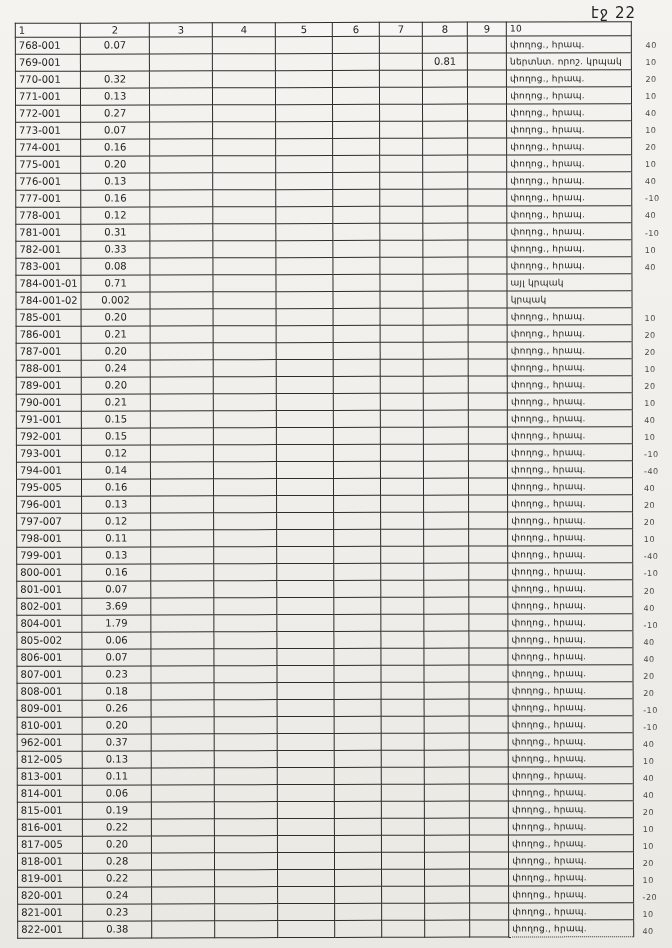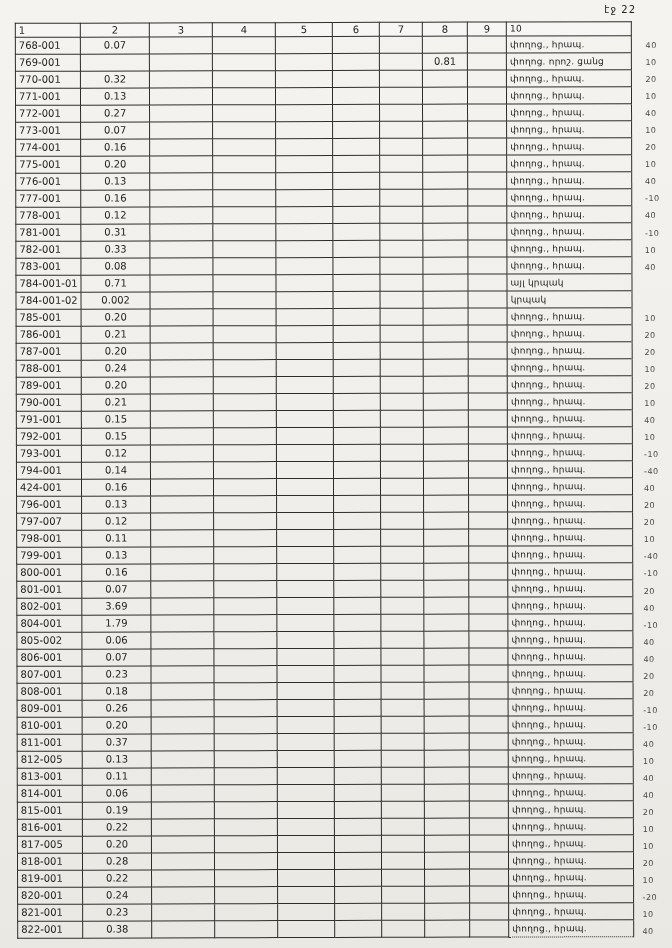--- a/index.html
+++ b/index.html
@@ -6,21 +6,21 @@
   .page{
     position:relative;
     width:672px;height:948px;
     background:linear-gradient(180deg,#f4f3f0 0%,#efeeea 55%,#eae8e3 100%);
     font-family:"DejaVu Sans",sans-serif;
     color:#1c1c1c;
     overflow:hidden;
   }
   .page-number{
     position:absolute;top:4px;right:36px;
-    font-size:10px;letter-spacing:1px;color:#222;
+    font-size:15px;letter-spacing:1px;color:#222;
   }
   table.scan{
     position:absolute;left:16px;top:22px;
     border-collapse:collapse;
     transform:rotate(-0.15deg);
     background:transparent;
   }
   th,td{
     border:1px solid #2e2d2b;
     font-size:10px;line-height:1;
@@ -87,21 +87,21 @@
         <tr>
           <td class="c1">769-001</td>
           <td class="c2"></td>
           <td class="c3"></td>
           <td class="c4"></td>
           <td class="c5"></td>
           <td class="c6"></td>
           <td class="c7"></td>
           <td class="c8">0.81</td>
           <td class="c9"></td>
-          <td class="c10">փողոց. որոշ. ցանց</td>
+          <td class="c10">ներտնտ. որոշ. կրպակ</td>
         </tr>
         <tr>
           <td class="c1">770-001</td>
           <td class="c2">0.32</td>
           <td class="c3"></td>
           <td class="c4"></td>
           <td class="c5"></td>
           <td class="c6"></td>
           <td class="c7"></td>
           <td class="c8"></td>
@@ -378,21 +378,21 @@
           <td class="c3"></td>
           <td class="c4"></td>
           <td class="c5"></td>
           <td class="c6"></td>
           <td class="c7"></td>
           <td class="c8"></td>
           <td class="c9"></td>
           <td class="c10">փողոց., հրապ.</td>
         </tr>
         <tr>
-          <td class="c1">424-001</td>
+          <td class="c1">795-005</td>
           <td class="c2">0.16</td>
           <td class="c3"></td>
           <td class="c4"></td>
           <td class="c5"></td>
           <td class="c6"></td>
           <td class="c7"></td>
           <td class="c8"></td>
           <td class="c9"></td>
           <td class="c10">փողոց., հրապ.</td>
         </tr>
@@ -558,21 +558,21 @@
           <td class="c3"></td>
           <td class="c4"></td>
           <td class="c5"></td>
           <td class="c6"></td>
           <td class="c7"></td>
           <td class="c8"></td>
           <td class="c9"></td>
           <td class="c10">փողոց., հրապ.</td>
         </tr>
         <tr>
-          <td class="c1">811-001</td>
+          <td class="c1">962-001</td>
           <td class="c2">0.37</td>
           <td class="c3"></td>
           <td class="c4"></td>
           <td class="c5"></td>
           <td class="c6"></td>
           <td class="c7"></td>
           <td class="c8"></td>
           <td class="c9"></td>
           <td class="c10">փողոց., հրապ.</td>
         </tr>

